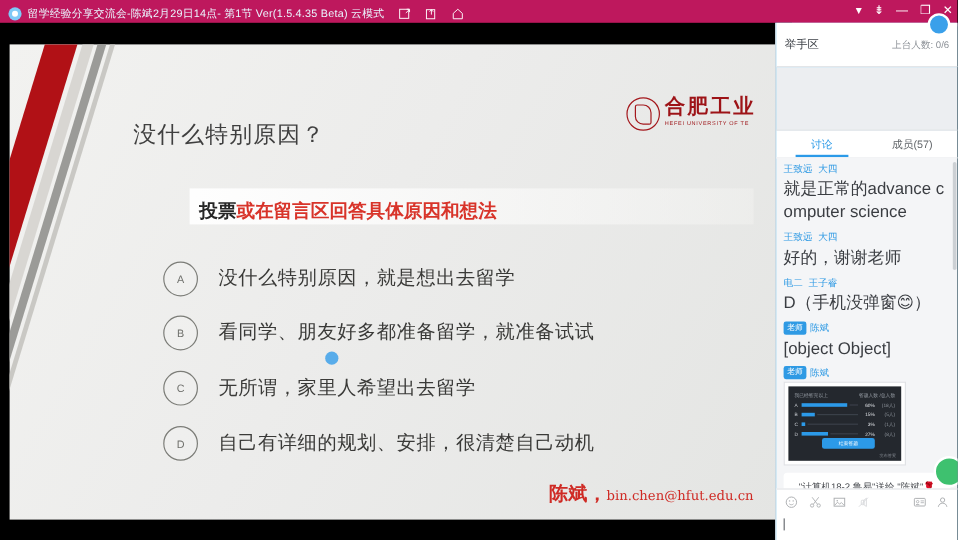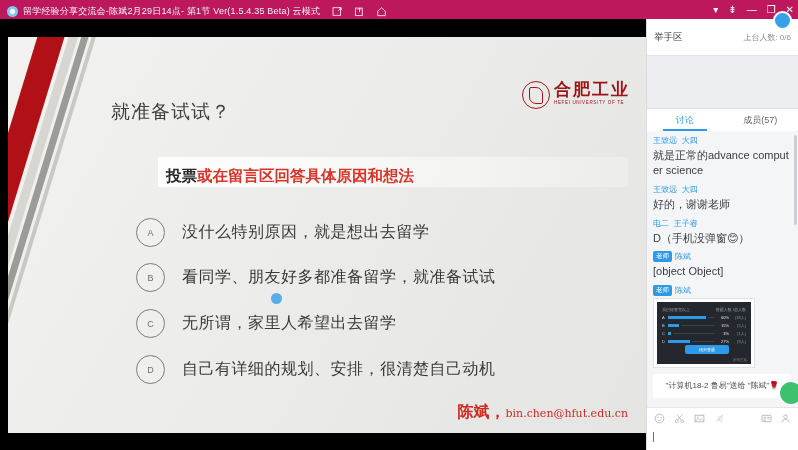--- a/index.html
+++ b/index.html
@@ -88,21 +88,21 @@
   .tab.on{color:#2b9ae8;}
   .tab.on:after{content:"";position:absolute;left:16px;right:16px;bottom:0;height:1.8px;
                 background:#2b9ae8;}
 
   .chat{position:absolute;left:0;top:112px;right:0;bottom:42px;overflow:hidden;
         background:#f4f5f7;padding:4px 6px 0 6px;box-sizing:border-box;}
   .msg{margin-bottom:6px;}
   .who{font-size:8px;color:#2f9ae4;margin-bottom:2px;display:flex;align-items:center;gap:3px;font-family:Liberation Mono, monospace;}
   .who .tag{background:#2f9ae4;color:#fff;font-size:6.5px;padding:1px 3px;border-radius:2px;}
   .who .nm{color:#2f9ae4;}
-  .body{font-size:11px;color:#3a3d42;line-height:1.35;word-break:break-all;}
+  .body{font-size:14px;color:#3a3d42;line-height:1.35;word-break:break-all;}
   .poll-img{width:102px;height:70px;background:#fff;border:1px solid #e0e2e5;padding:3px;
             box-sizing:border-box;margin-top:2px;}
   .poll-in{width:100%;height:100%;background:#24282e;position:relative;padding:5px;
            box-sizing:border-box;}
   .prow{display:flex;align-items:center;gap:2px;margin-bottom:3px;}
   .plab{font-size:4px;color:#c9cdd3;width:4px;}
   .pbar{height:3px;background:#2c9ae8;}
   .ptr{flex:1;height:1px;background:#3a4049;}
   .ppct{font-size:4px;color:#dfe2e6;width:12px;text-align:right;}
   .pnum{font-size:4px;color:#8d939b;width:15px;text-align:right;}
@@ -163,21 +163,21 @@
 
   <div class="stage">
     <div class="slide">
       <div class="rib">
         <i class="r1"></i>
           <i class="r2"></i>
           <i class="r3"></i>
           <i class="r4"></i>
       </div>
 
-      <div class="slide-title">就准备试试？</div>
+      <div class="slide-title">没什么特别原因？</div>
 
       <div class="logo">
         <div class="logo-mark"></div>
         <div class="logo-txt">
           <div class="logo-cn">合肥工业</div>
           <div class="logo-en">HEFEI UNIVERSITY OF TE</div>
         </div>
       </div>
 
       <div class="banner">

